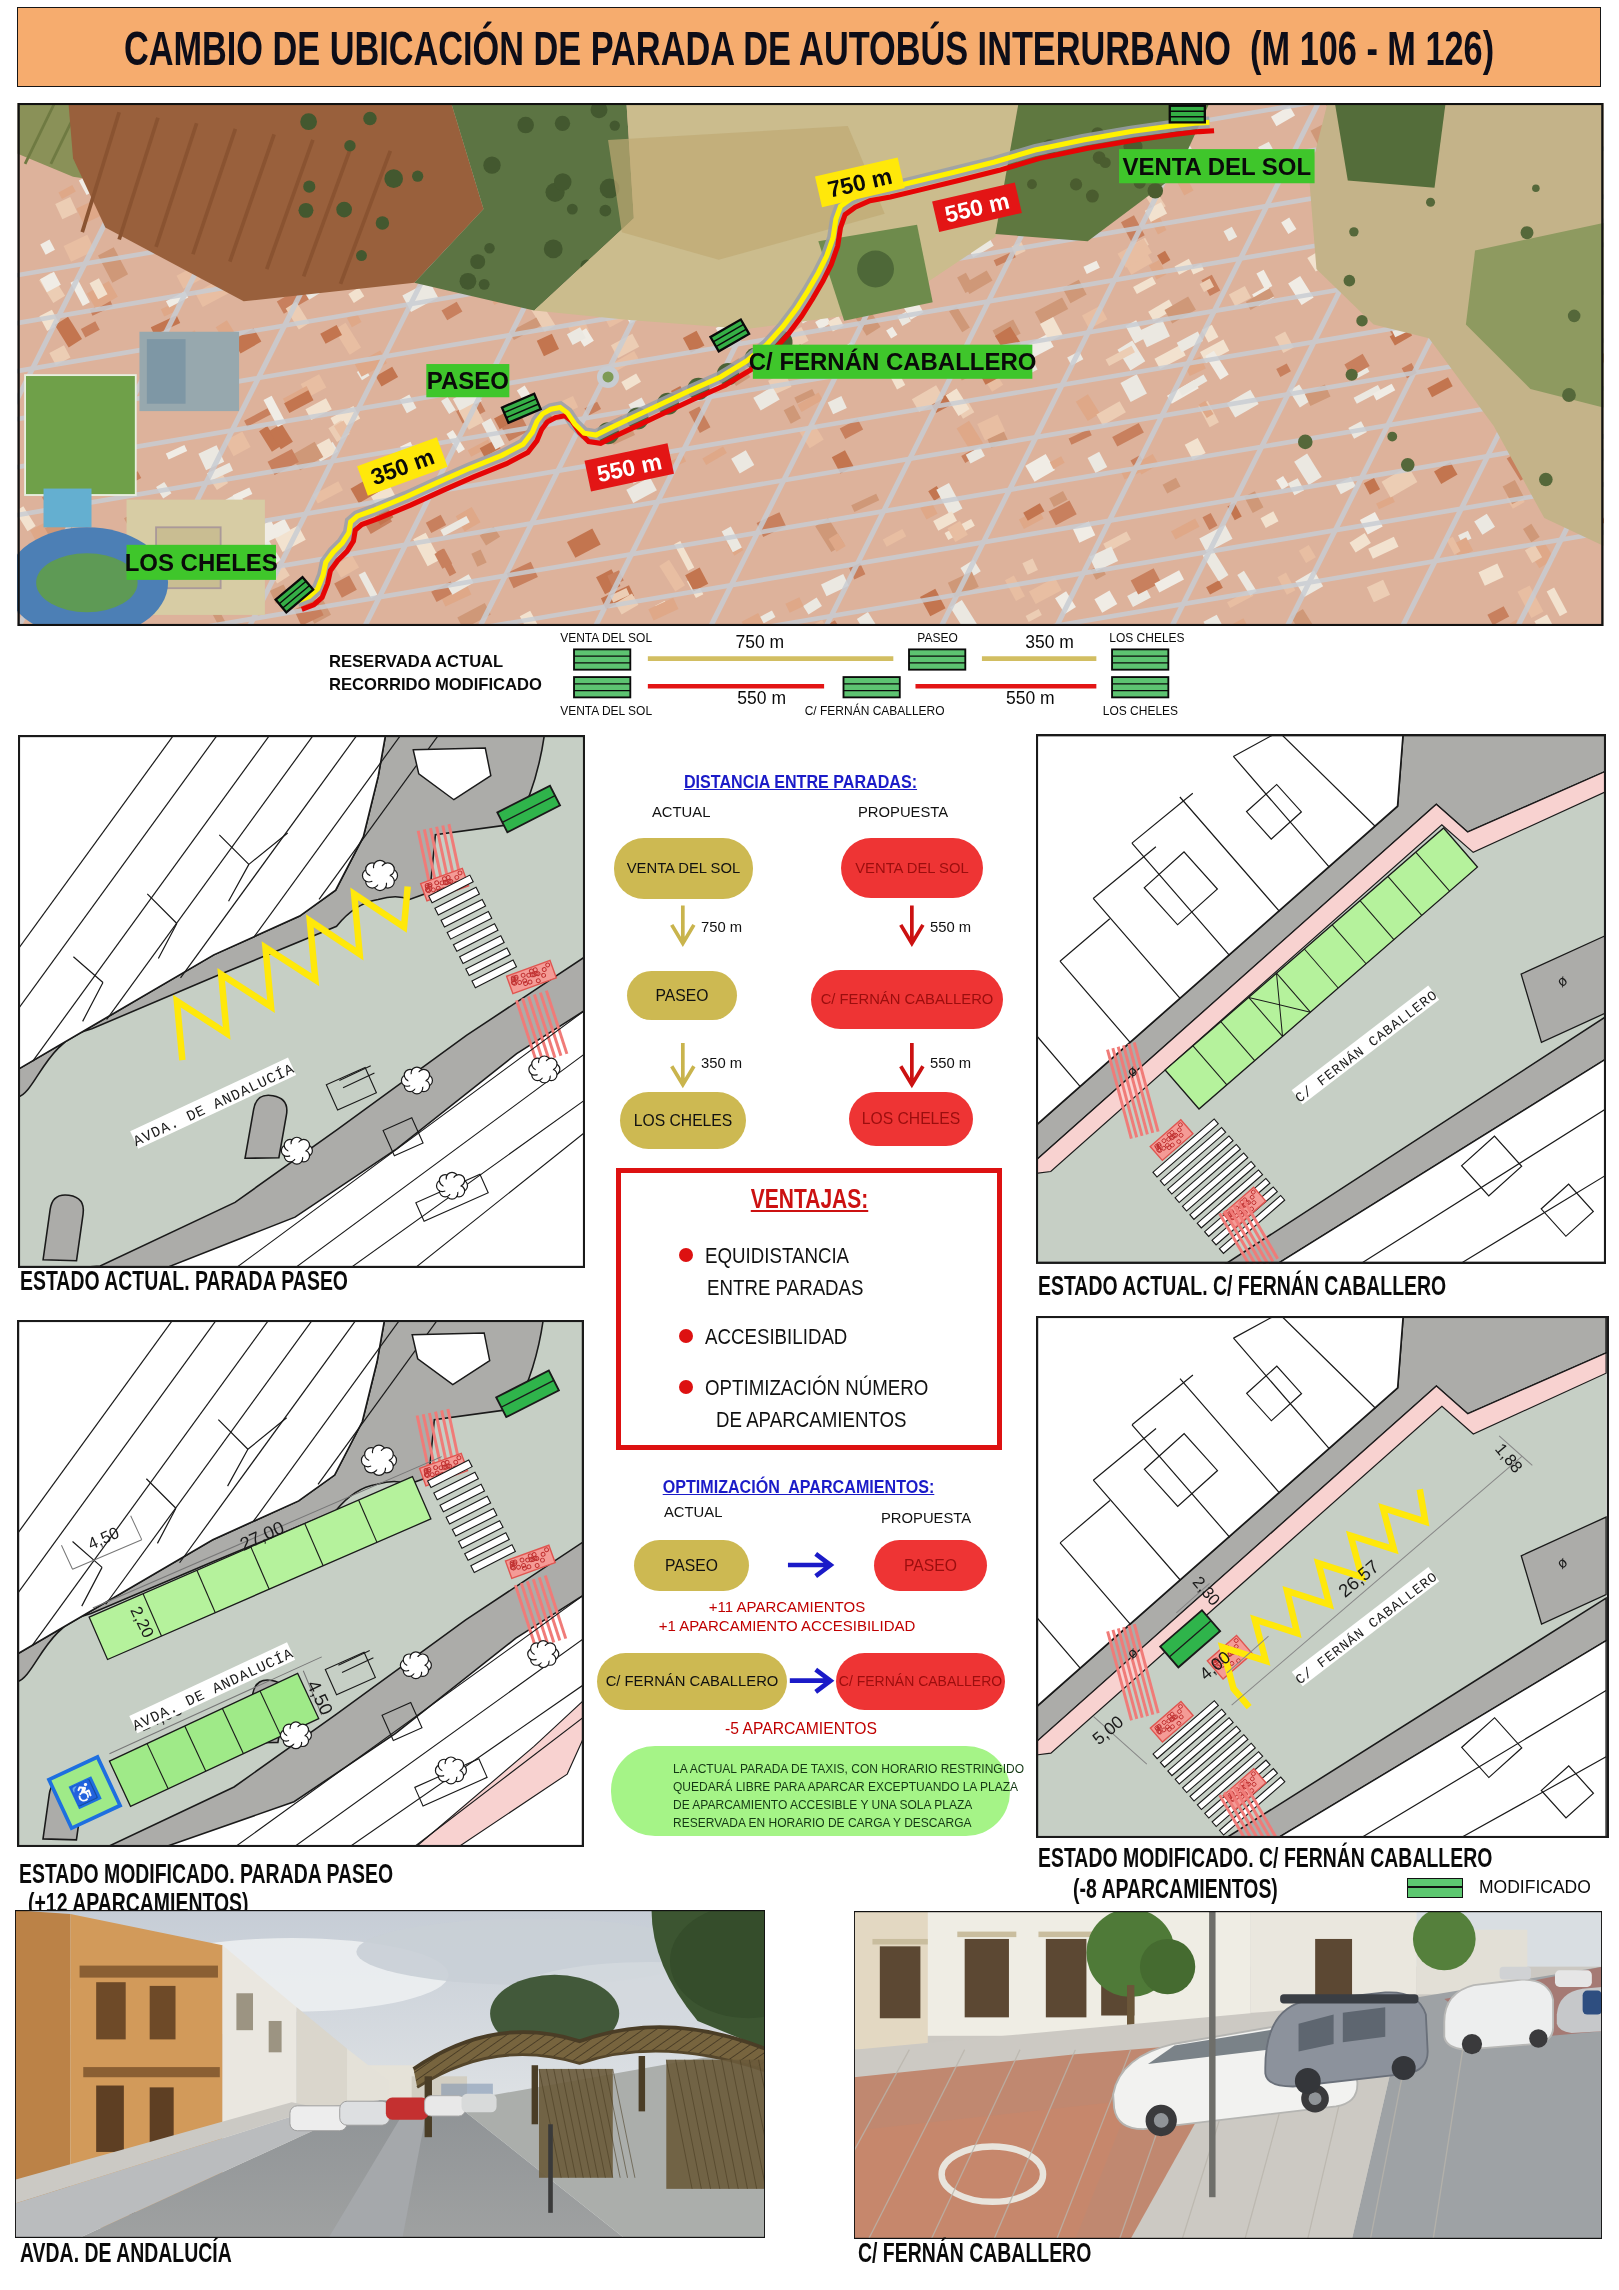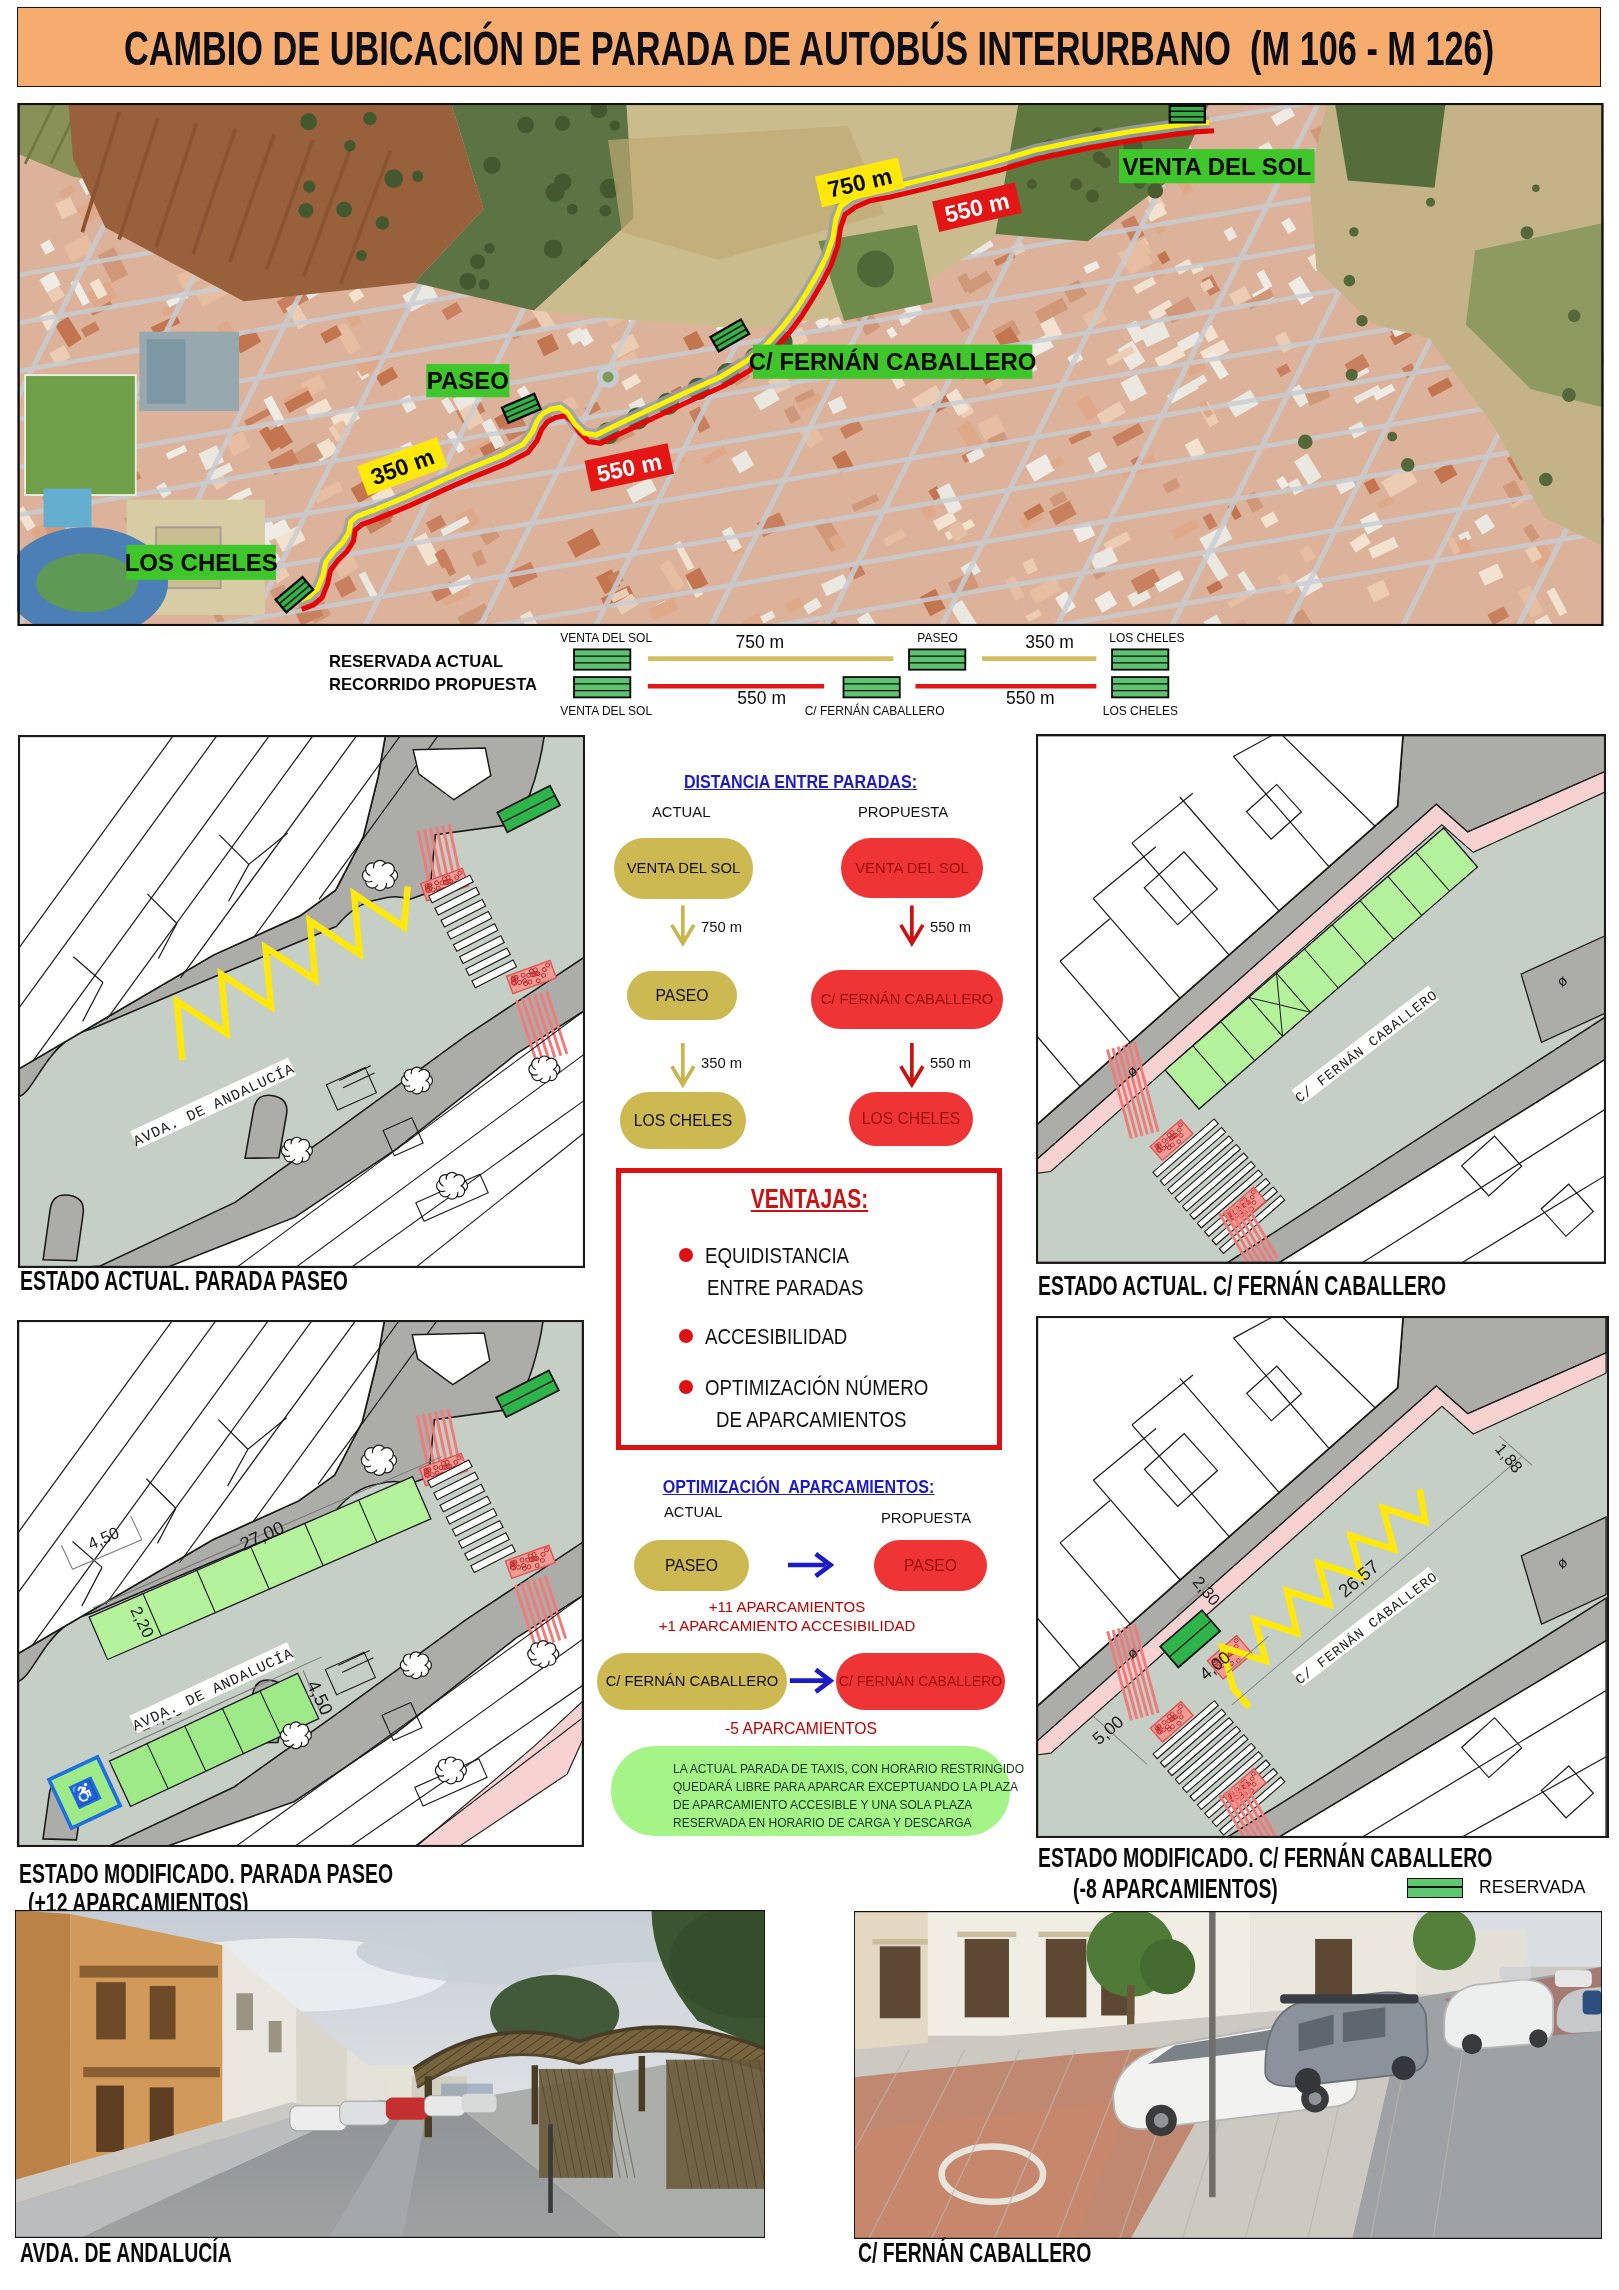--- a/index.html
+++ b/index.html
@@ -794,21 +794,21 @@
 
 <g>
         <rect x="118" y="479" width="162" height="38" fill="#3FC62B"></rect>
         <text x="199.0" y="507.36" text-anchor="middle" font-family="Liberation Sans,sans-serif" font-size="26" font-weight="bold" fill="#0a0a0a">LOS CHELES</text>
       </g>
 <rect x="1" y="1" width="1717" height="565" fill="none" stroke="#111" stroke-width="2.5"></rect>
     </svg></div>
 
 <div class="abs" style="left:329px;top:652px;font-size:16.6px;font-weight:bold;color:#0a0a0a;">RESERVADA ACTUAL</div>
 
-<div class="abs" style="left:329px;top:675px;font-size:16.6px;font-weight:bold;color:#0a0a0a;">RECORRIDO PROPUESTA</div>
+<div class="abs" style="left:329px;top:675px;font-size:16.6px;font-weight:bold;color:#0a0a0a;">RECORRIDO MODIFICADO</div>
 
 <div class="abs" style="left:0px;top:627px;"><svg width="1292" height="102" viewBox="0 0 1400 110">
 <g>
         <rect x="622" y="24" width="61" height="22" fill="#5DC371" stroke="#0a0a0a" stroke-width="2"></rect>
         <line x1="622" y1="31.333333333333332" x2="683" y2="31.333333333333332" stroke="#0a0a0a" stroke-width="1.5"></line>
         <line x1="622" y1="38.666666666666664" x2="683" y2="38.666666666666664" stroke="#0a0a0a" stroke-width="1.5"></line>
       </g>
 <g>
         <rect x="985" y="24" width="61" height="22" fill="#5DC371" stroke="#0a0a0a" stroke-width="2"></rect>
         <line x1="985" y1="31.333333333333332" x2="1046" y2="31.333333333333332" stroke="#0a0a0a" stroke-width="1.5"></line>
@@ -1605,21 +1605,21 @@
 
 <div class="abs cap" style="left:28px;top:1888px;">(+12 APARCAMIENTOS)</div>
 
 <div class="abs cap" style="left:1038px;top:1843px;">ESTADO MODIFICADO. C/ FERNÁN CABALLERO</div>
 
 <div class="abs cap" style="left:1073px;top:1874px;">(-8 APARCAMIENTOS)</div>
 
 <div class="abs" style="left:1407px;top:1878px;width:54px;height:17.5px;background:#5DC871;border:1.8px solid #111;"></div>
 <div class="abs" style="left:1408px;top:1886px;width:54px;height:1.8px;background:#111;"></div>
 
-<div class="abs" style="left:1479px;top:1877px;font-size:17.5px;color:#0a0a0a;">RESERVADA</div>
+<div class="abs" style="left:1479px;top:1877px;font-size:17.5px;color:#0a0a0a;">MODIFICADO</div>
 
 <div class="abs" style="left:565px;top:772px;width:471px;text-align:center;font-size:17.5px;font-weight:bold;color:#1b1bc8;transform:scaleX(0.92);transform-origin:center;"><span style="text-decoration:underline;">DISTANCIA ENTRE PARADAS:</span></div>
 
 <div class="abs" style="left:652px;top:804px;font-size:14.8px;color:#111;">ACTUAL</div>
 
 <div class="abs" style="left:858px;top:804px;font-size:14.8px;color:#111;">PROPUESTA</div>
 
 <div class="abs" style="left:614px;top:838px;width:139px;height:61px;background:#CDB952;border-radius:30px;text-align:center;line-height:61px;font-size:14.8px;color:#111;white-space:nowrap;">VENTA DEL SOL</div>
 
 <div class="abs" style="left:841px;top:838px;width:142px;height:60px;background:#EE3434;border-radius:30px;text-align:center;line-height:60px;font-size:14.8px;color:#9B0E0E;white-space:nowrap;">VENTA DEL SOL</div>

